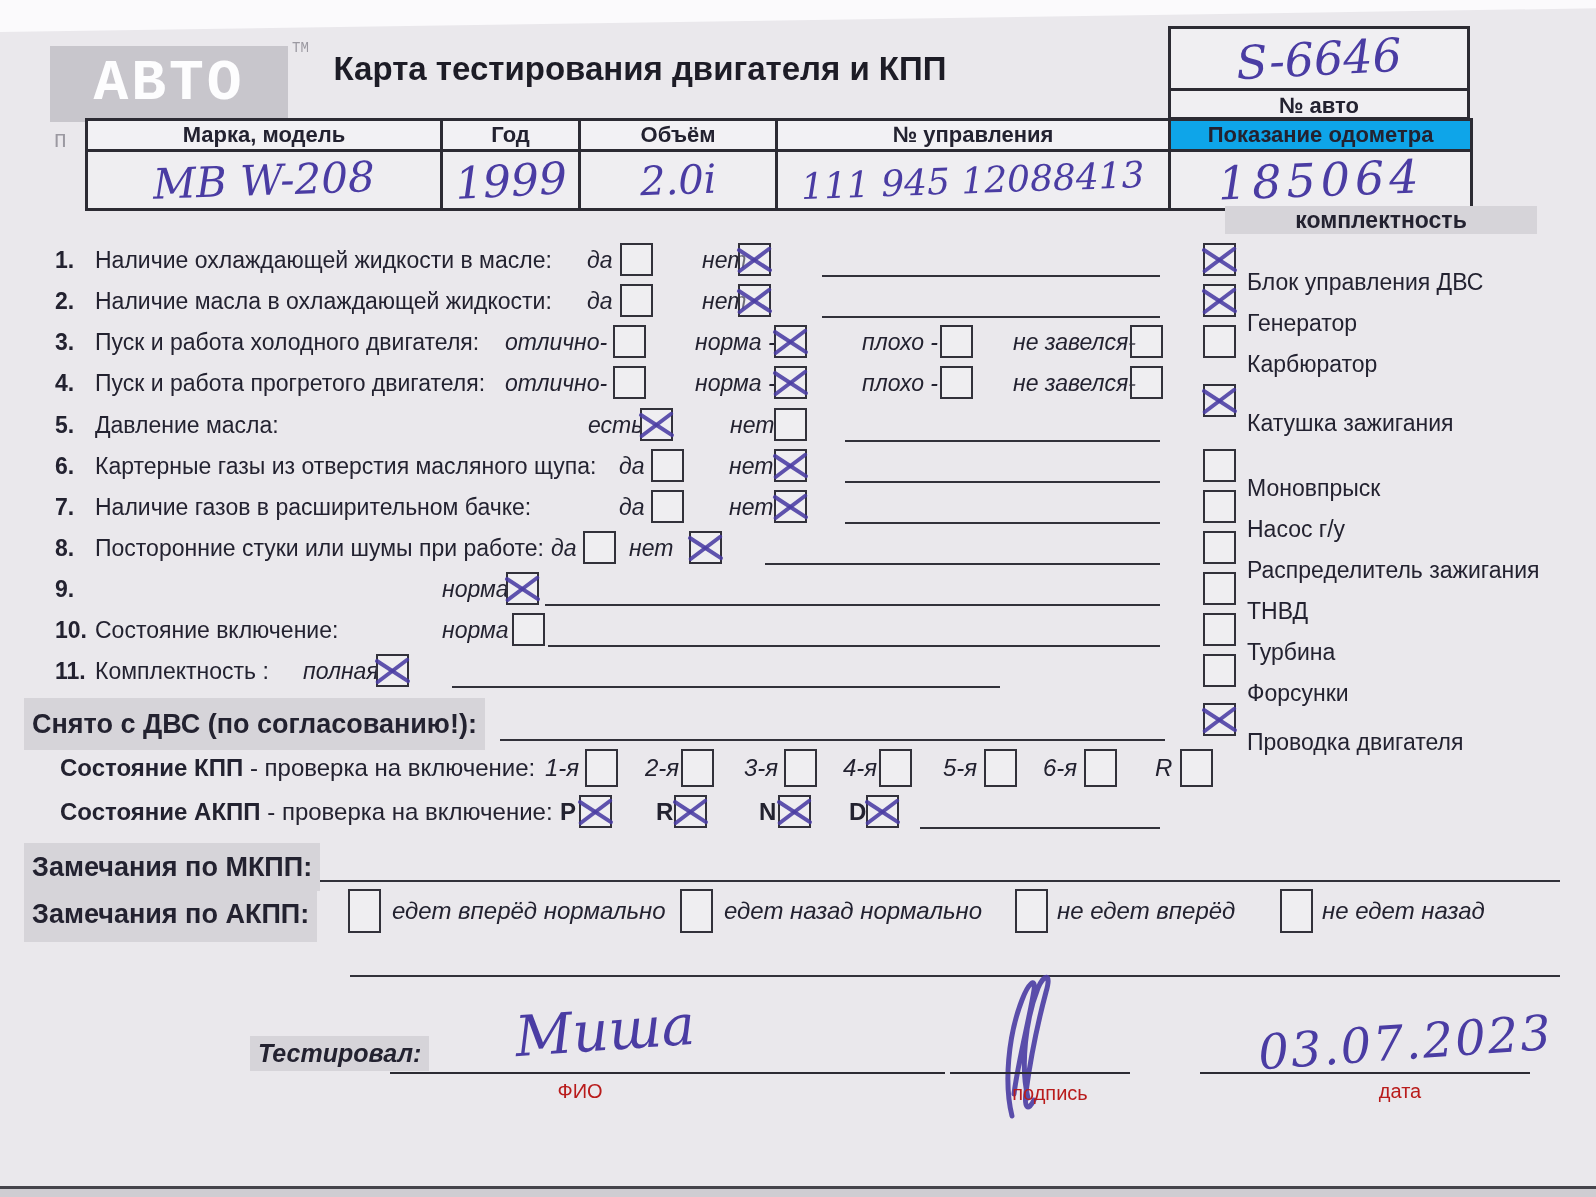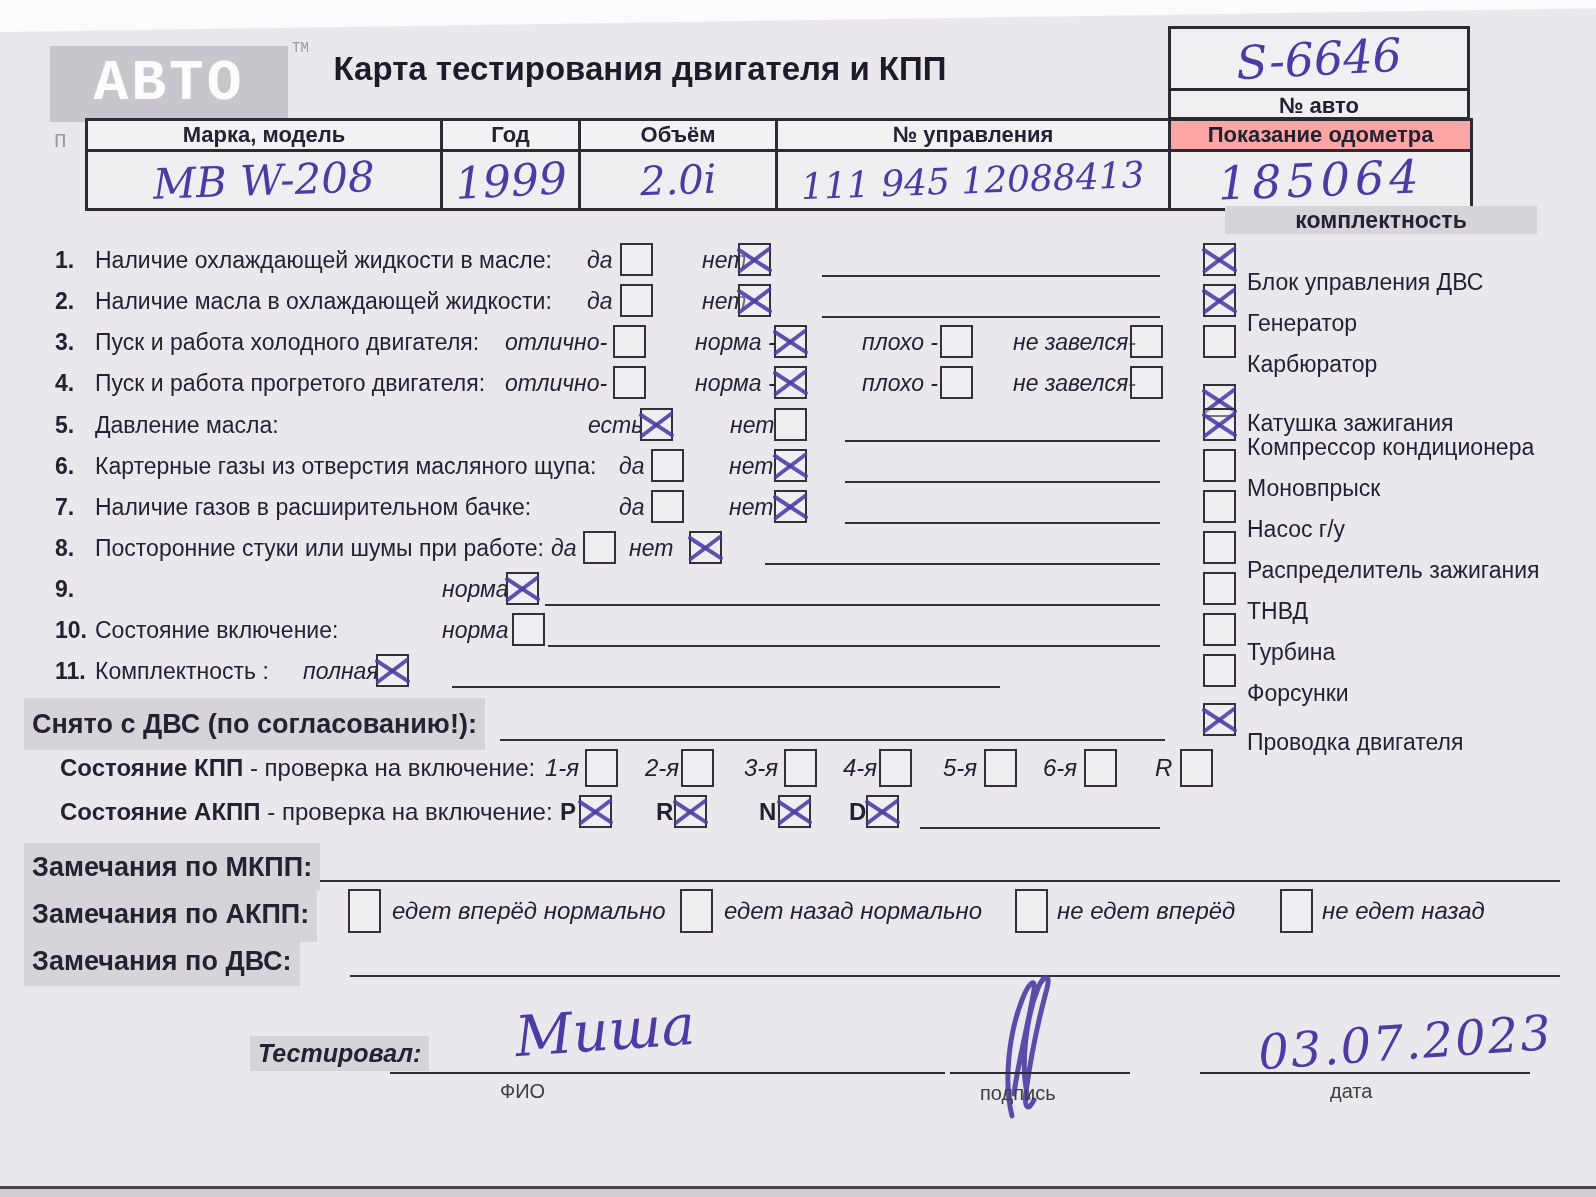--- a/index.html
+++ b/index.html
@@ -32,21 +32,21 @@
        border:3px solid #2c2b33;box-sizing:border-box;background:#f0eff2;}
   .autobox .val{height:59px;display:flex;align-items:center;justify-content:center;}
   .autobox .lab{height:29px;border-top:3px solid #2c2b33;font-weight:700;font-size:22px;
        text-align:center;line-height:29px;box-sizing:border-box;}
 
   
   table.veh{position:absolute;left:85px;top:118px;border-collapse:collapse;
        table-layout:fixed;width:1385px;}
   .veh th,.veh td{border:3px solid #2c2b33;padding:0;overflow:hidden;}
   .veh th{height:28px;font-size:22px;font-weight:700;background:#f2f1f4;}
-  .veh th.gray{background:#fca5a5;}
+  .veh th.gray{background:#0ea5e9;}
   .veh td{height:56px;text-align:center;vertical-align:middle;background:#efeef1;}
 
   .hw{font-family:"DejaVu Serif",serif;font-style:italic;color:var(--ink);white-space:nowrap;}
 
   
   .crow{position:absolute;left:0;width:1596px;height:40px;line-height:40px;font-size:23px;}
   .num{position:absolute;left:55px;width:40px;font-weight:700;}
   .clabel{position:absolute;left:95px;white-space:nowrap;}
   .olabel{position:absolute;font-style:italic;white-space:nowrap;}
   .cb{position:absolute;top:3px;width:33px;height:33px;border:2.5px solid var(--line);
@@ -61,21 +61,21 @@
 
   .rlabel{position:absolute;left:1247px;white-space:nowrap;margin-top:22px;}
   .kband{position:absolute;left:1225px;top:206px;width:312px;height:28px;background:var(--hl);
       font-weight:700;font-size:23px;text-align:center;line-height:28px;}
 
   .sec-label{font-weight:700;font-size:27px;}
   .hl{background:var(--hl);padding:3px 8px;}
   .kbold{font-weight:700;}
   .glabel{position:absolute;font-weight:700;font-size:24px;}
   .ropt{position:absolute;font-style:italic;font-size:24px;white-space:nowrap;}
-  .caption{position:absolute;font-size:20px;color:#404040;text-align:left;}
+  .caption{position:absolute;font-size:20px;color:#b91c1c;text-align:center;}
   .fline{position:absolute;border-bottom:2.5px solid #2c2b33;height:0;}
   .sig{position:absolute;left:968px;top:966px;}
 </style>
 </head>
 <body>
 
 <div class="page">
   <div class="scan-top"></div>
 
   <div class="logo">
@@ -277,43 +277,38 @@
     <span class="ropt" style="left:392px">едет вперёд нормально</span>
     <span class="cb xtall" style="left:680px"></span>
     <span class="ropt" style="left:724px">едет назад нормально</span>
     <span class="cb xtall" style="left:1015px"></span>
     <span class="ropt" style="left:1057px">не едет вперёд</span>
     <span class="cb xtall" style="left:1280px"></span>
     <span class="ropt" style="left:1322px">не едет назад</span>
   </div>
 
   <div class="crow" style="top:936px;height:44px;line-height:44px">
-    <span class="sec-label hl" style="position:absolute;left:24px">Замечания по ДВС:</span>
     <span class="line" style="left:350px;width:1210px"></span>
   </div>
 
   <div class="crow" style="top:240px">
     <span class="cb checked" style="left:1203px"></span>
     <span class="rlabel">Блок управления ДВС</span>
   </div>
   <div class="crow" style="top:281px">
     <span class="cb checked" style="left:1203px"></span>
     <span class="rlabel">Генератор</span>
   </div>
   <div class="crow" style="top:322px">
     <span class="cb" style="left:1203px"></span>
     <span class="rlabel">Карбюратор</span>
   </div>
   <div class="crow" style="top:381px">
     <span class="cb checked" style="left:1203px"></span>
     <span class="rlabel">Катушка зажигания</span>
-  </div>
-  <div class="crow" style="top:405px">
-    <span class="cb checked" style="left:1203px"></span>
-    <span class="rlabel">Компрессор кондиционера</span>
   </div>
   <div class="crow" style="top:446px">
     <span class="cb" style="left:1203px"></span>
     <span class="rlabel">Моновпрыск</span>
   </div>
   <div class="crow" style="top:487px">
     <span class="cb" style="left:1203px"></span>
     <span class="rlabel">Насос г/у</span>
   </div>
   <div class="crow" style="top:528px">

